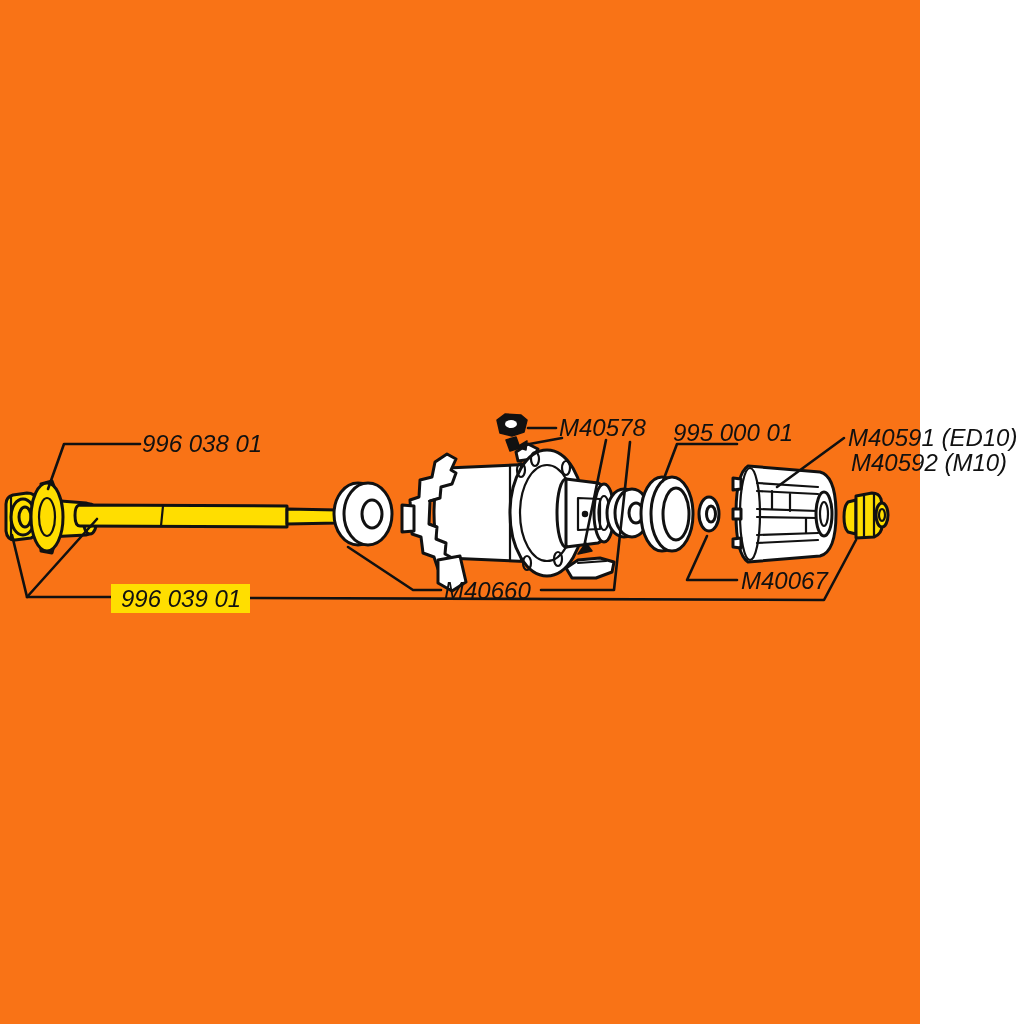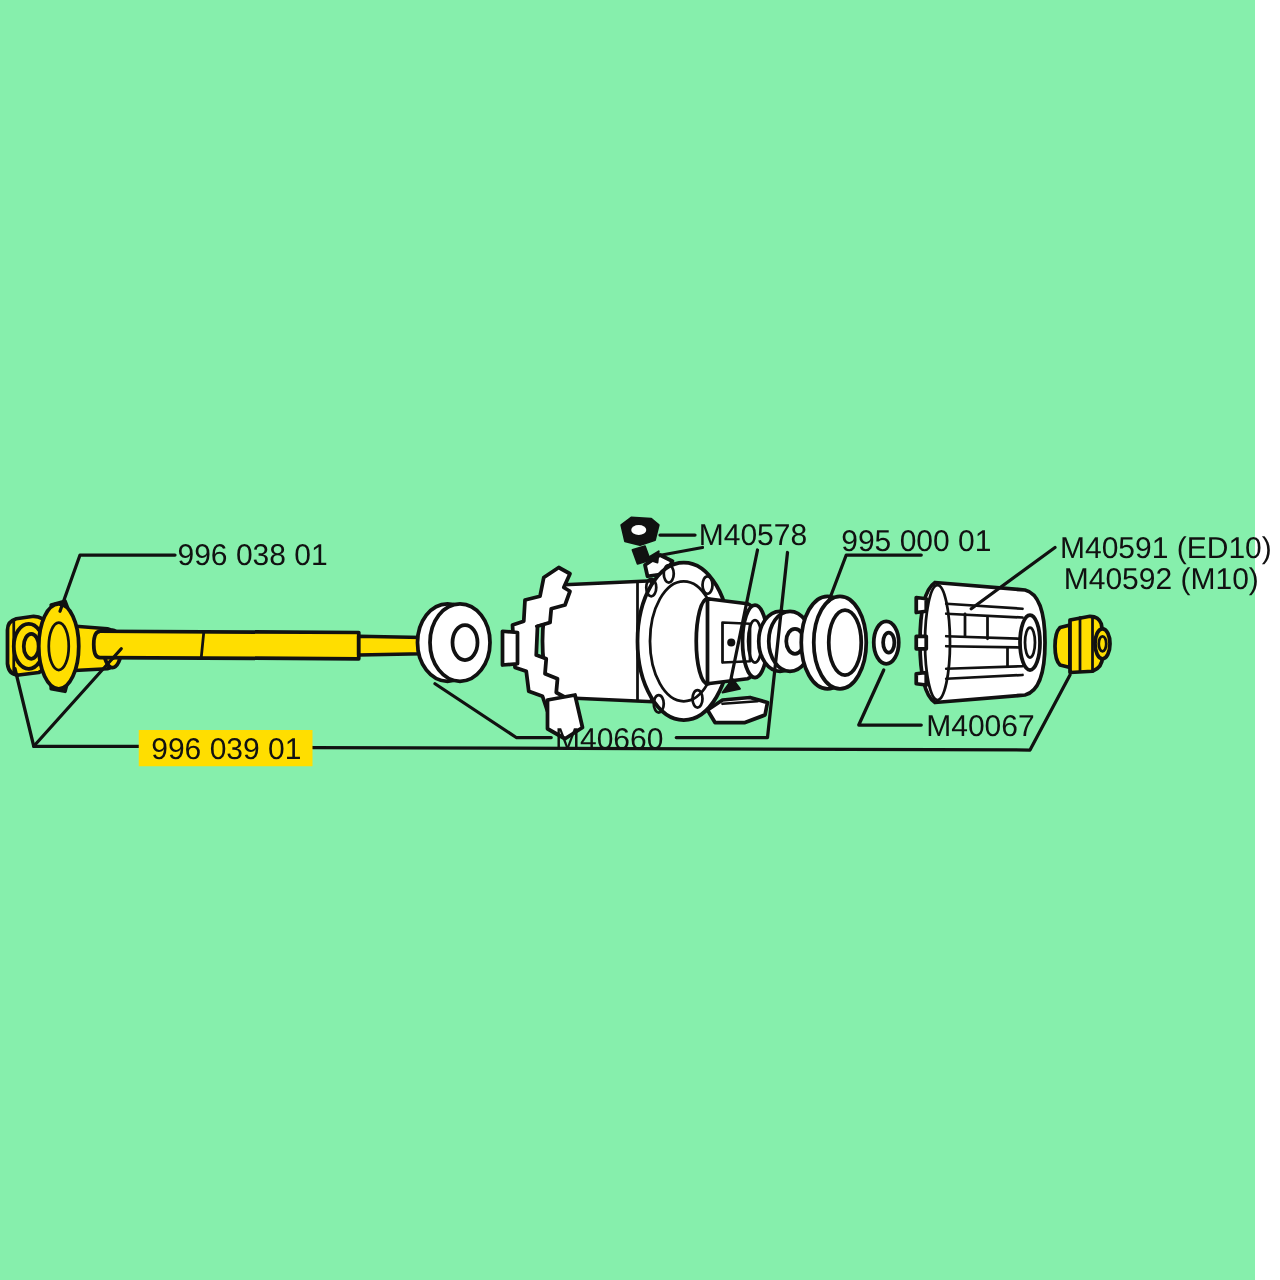--- a/index.html
+++ b/index.html
@@ -1,17 +1,17 @@
 <!DOCTYPE html>
 <html><head>
 <meta charset="utf-8">
 <style>
   html,body{margin:0;padding:0;}
   body{width:1024px;height:1024px;background:#ffffff;overflow:hidden;}
-  .stage{position:relative;width:1004px;height:1024px;background:#86efac;}
+  .stage{position:relative;width:920px;height:1024px;background:#f97316;font-style:italic;}
   svg{position:absolute;left:0;top:0;}
   text{font-family:"Liberation Sans","DejaVu Sans",sans-serif;font-size:24px;fill:#111111;}
   .part{fill:#ffffff;stroke:#111111;stroke-width:3;stroke-linejoin:round;stroke-linecap:round;}
   .part-thin{fill:none;stroke:#111111;stroke-width:2.2;stroke-linejoin:round;stroke-linecap:round;}
   .hl{fill:#ffde00;stroke:#111111;stroke-width:3;stroke-linejoin:round;stroke-linecap:round;}
   .leader{fill:none;stroke:#111111;stroke-width:2.6;stroke-linejoin:round;stroke-linecap:round;}
   .dark{fill:#111111;stroke:#111111;stroke-width:1.5;stroke-linejoin:round;}
 </style>
 </head>
 <body>

